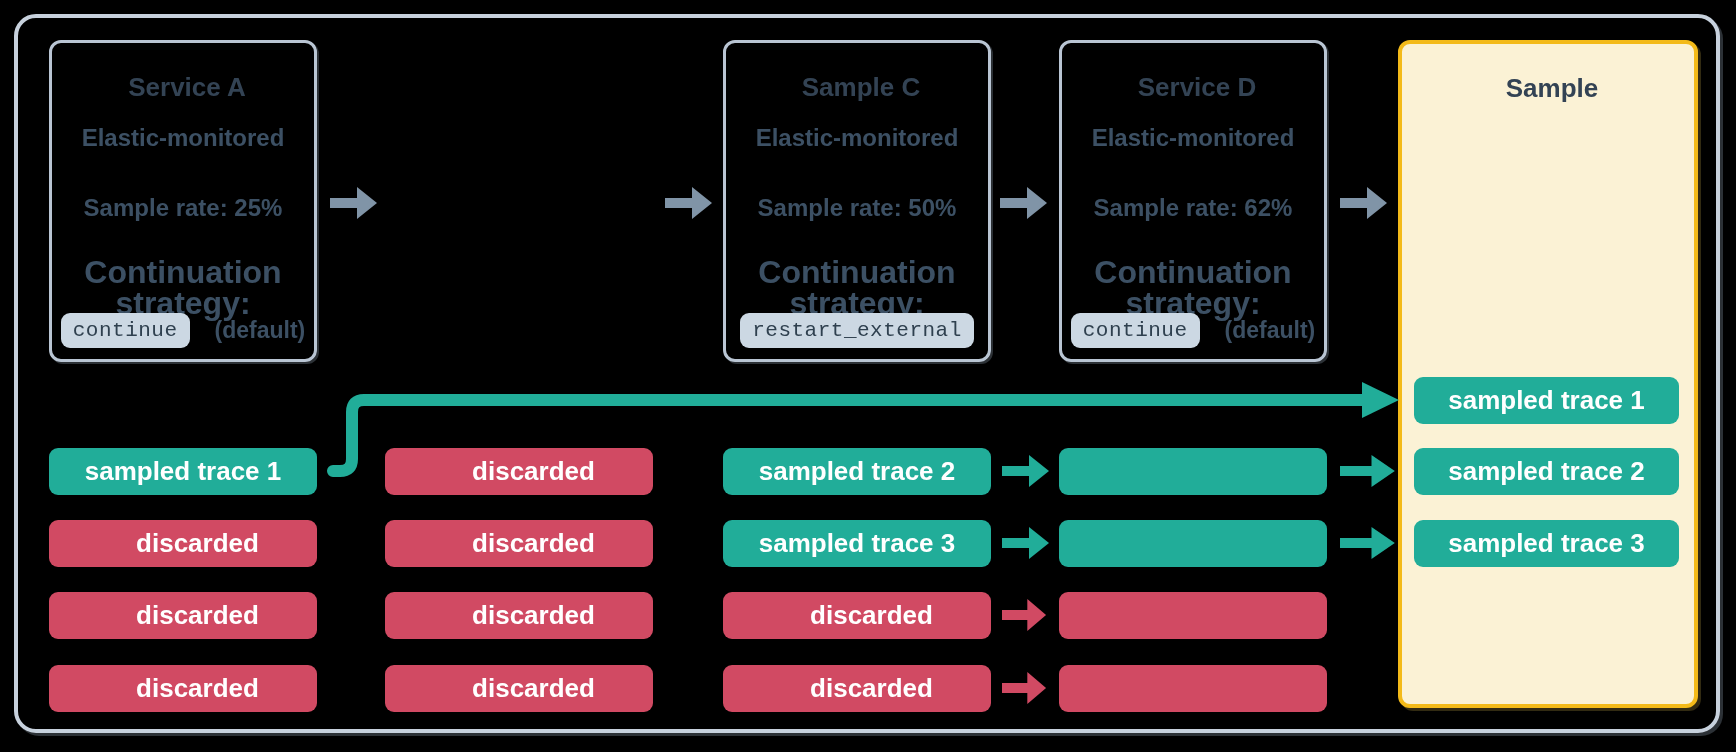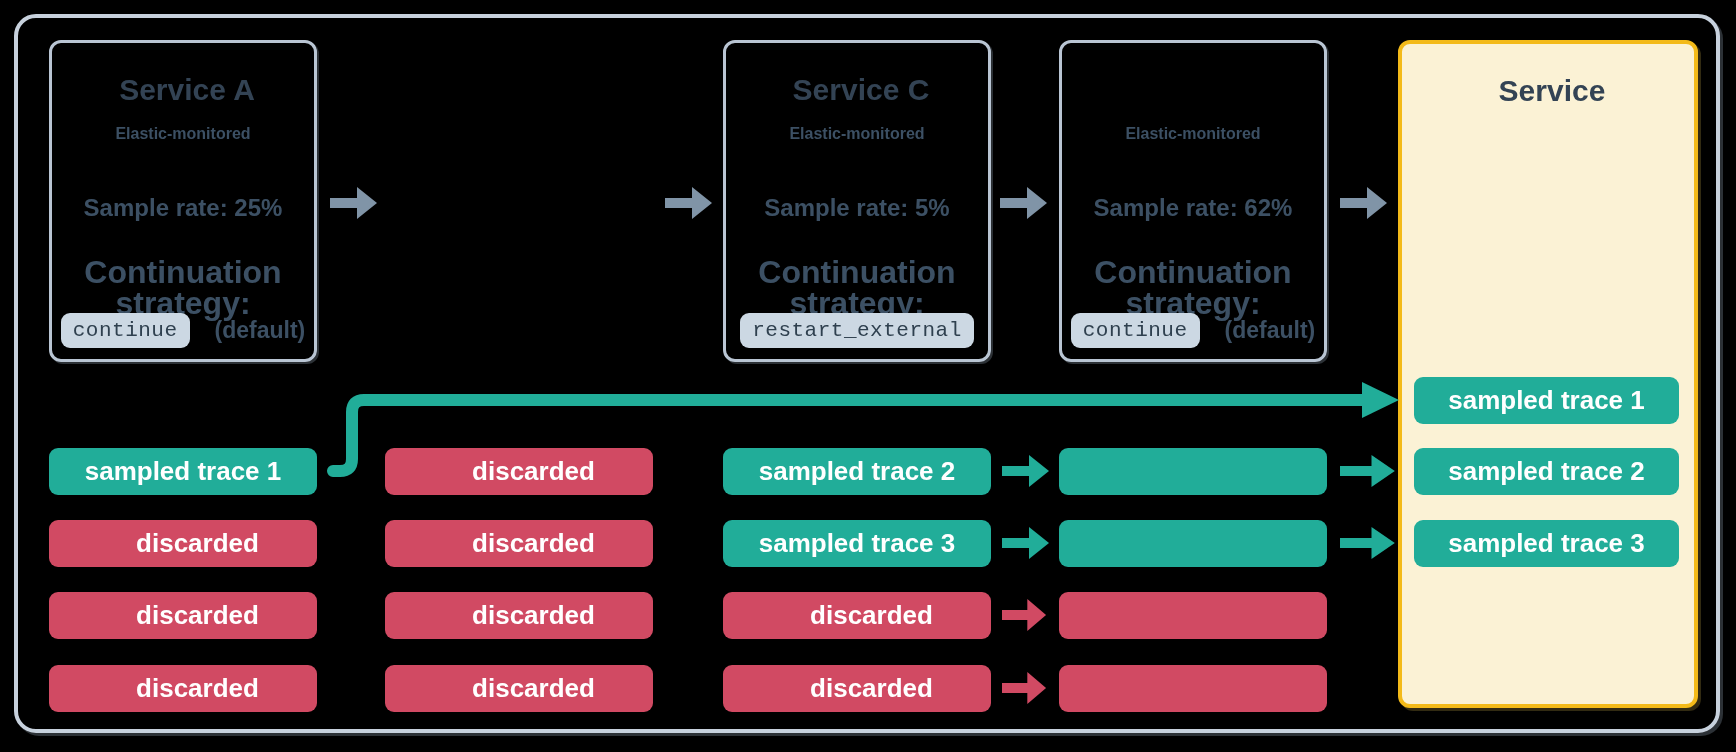--- a/index.html
+++ b/index.html
@@ -21,22 +21,22 @@
     position:absolute;top:40px;height:322px;width:268px;
     box-sizing:border-box;
     border:3px solid var(--box-border,#b9c5d3);
     border-radius:12px;
     box-shadow:2px 2px 0 rgba(125,140,155,.35);
   }
   .col-a{left:49px}.col-b{left:385px}.col-c{left:723px}.col-d{left:1059px}
   .sbox .txt,.result .txt{
     position:absolute;left:0;right:0;text-align:center;line-height:1.1;
   }
-  .title{top:30px;font-size:30px;font-weight:bold;color:var(--title-text,#334354);padding-left:8px;}
-  .subtitle{top:82px;font-size:16px;font-weight:bold;color:var(--body-text,#3c5064);}
+  .title{top:30px;font-size:26px;font-weight:bold;color:var(--title-text,#334354);padding-left:8px;}
+  .subtitle{top:82px;font-size:24px;font-weight:bold;color:var(--body-text,#3c5064);}
   .sample{top:152px;font-size:24px;font-weight:bold;color:var(--body-text,#3c5064);}
   .cont1{top:212px;font-size:32px;font-weight:bold;color:var(--body-text,#3c5064);}
   .cont2{top:243px;font-size:32px;font-weight:bold;color:var(--body-text,#3c5064);}
   .badge-row{
     position:absolute;top:268px;left:0;right:0;height:38px;
     display:flex;align-items:center;justify-content:center;gap:25px;
   }
   .code-badge{
     background:var(--code-bg,#ccd8e3);color:var(--code-text,#2f404f);
     font-family:"Liberation Mono","DejaVu Sans Mono",monospace;
@@ -87,44 +87,45 @@
     <div class="txt cont1">Continuation</div>
     <div class="txt cont2">strategy:</div>
     <div class="badge-row">
       <span class="code-badge">continue</span>
       <span class="strategy-note">(default)</span>
     </div>
   </div>
 
 
   <div class="sbox col-c">
-    <div class="txt title">Service C</div>
+    <div class="txt title">Sample C</div>
     <div class="txt subtitle">Elastic-monitored</div>
-    <div class="txt sample">Sample rate: 5%</div>
+    <div class="txt sample">Sample rate: 50%</div>
     <div class="txt cont1">Continuation</div>
     <div class="txt cont2">strategy:</div>
     <div class="badge-row">
       <span class="code-badge">restart_external</span>
 
     </div>
   </div>
 
   <div class="sbox col-d">
+    <div class="txt title">Service D</div>
     <div class="txt subtitle">Elastic-monitored</div>
     <div class="txt sample">Sample rate: 62%</div>
     <div class="txt cont1">Continuation</div>
     <div class="txt cont2">strategy:</div>
     <div class="badge-row">
       <span class="code-badge">continue</span>
       <span class="strategy-note">(default)</span>
     </div>
   </div>
 
   <div class="result">
-    <div class="txt title">Service</div>
+    <div class="txt title">Sample</div>
   </div>
 
   <div class="arrow gray" style="left:330px;top:185px;width:48px;height:36px;">
     <svg viewBox="0 0 48 36">
         <path d="M0 13 H27 V2 L47 18 L27 34 V23 H0 Z"></path>
       </svg>
   </div>
   <div class="arrow gray" style="left:665px;top:185px;width:48px;height:36px;">
     <svg viewBox="0 0 48 36">
         <path d="M0 13 H27 V2 L47 18 L27 34 V23 H0 Z"></path>

